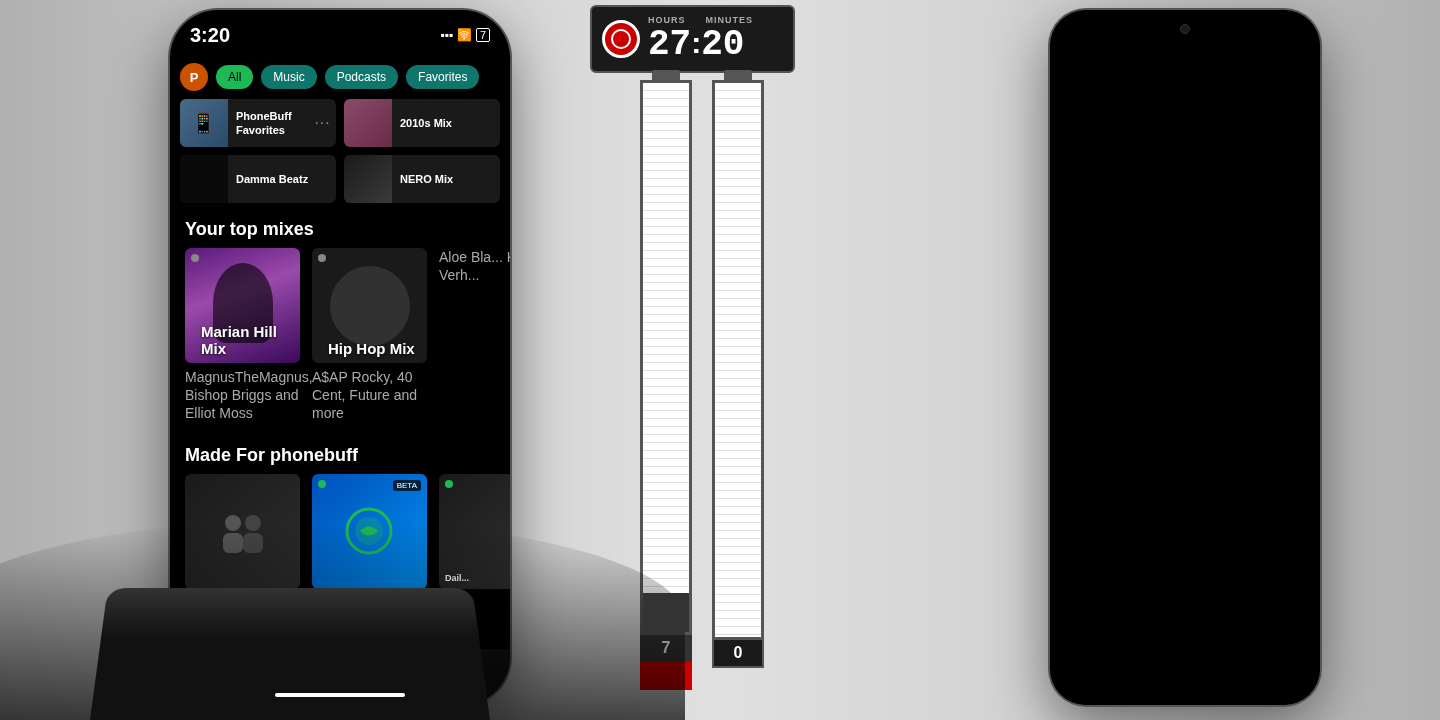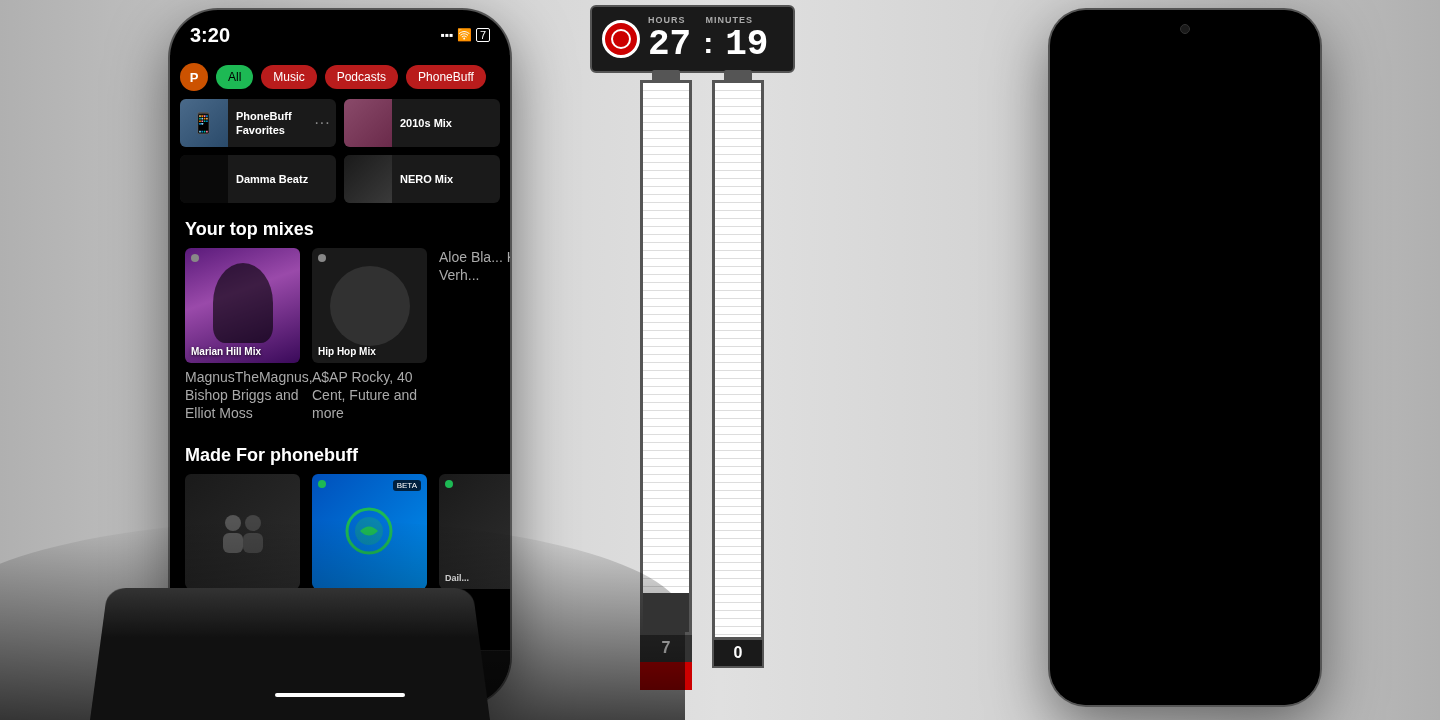--- a/index.html
+++ b/index.html
@@ -136,21 +136,21 @@
       border-radius: 20px;
       font-size: 12px;
       font-weight: 500;
       cursor: pointer;
     }
     .filter-pill.active {
       background: #1db954;
       color: #000;
     }
     .filter-pill.inactive {
-      background: #b91c1c;
+      background: #0f766e;
       color: #fff;
     }
 
     
     .recently-grid {
       padding: 0 10px;
       display: grid;
       grid-template-columns: 1fr 1fr;
       gap: 8px;
       margin-bottom: 8px;
@@ -214,24 +214,24 @@
       height: 115px;
       border-radius: 6px;
       overflow: hidden;
       position: relative;
       margin-bottom: 5px;
     }
 
     .mix-label {
       position: absolute;
       bottom: 6px;
-      left: 6px;
+      left: 16px;
       right: 6px;
       color: #fff;
-      font-size: 10px;
+      font-size: 15px;
       font-weight: 700;
       text-shadow: 0 1px 3px rgba(0,0,0,0.8);
     }
 
     .mix-dot {
       position: absolute;
       top: 6px;
       left: 6px;
       width: 8px;
       height: 8px;
@@ -412,21 +412,21 @@
       color: #aaa;
       font-size: 9px;
       font-weight: 600;
       letter-spacing: 1px;
       margin-bottom: 2px;
     }
 
     .timer-digits {
       display: flex;
       align-items: center;
-      gap: 12px;
+      gap: 0;
     }
 
     .timer-num {
       font-size: 36px;
       font-weight: 900;
       color: #fff;
       font-family: 'Courier New', monospace;
       line-height: 1;
     }
 
@@ -695,21 +695,21 @@
       </div>
     </div>
 
     <div class="app-content">
 
       <div class="filter-bar">
         <div class="avatar-circle">P</div>
         <div class="filter-pill active">All</div>
         <div class="filter-pill inactive">Music</div>
         <div class="filter-pill inactive">Podcasts</div>
-        <div class="filter-pill inactive">PhoneBuff</div>
+        <div class="filter-pill inactive">Favorites</div>
       </div>
 
       <div class="recently-grid">
 
         <div class="recently-item">
           <div class="recently-thumb">
             <div class="thumb-phonebuff">📱</div>
           </div>
           <span class="recently-title">PhoneBuff Favorites</span>
           <span class="recently-dots">···</span>
@@ -832,21 +832,21 @@
     <div class="timer-icon-inner"></div>
   </div>
   <div class="timer-time-block">
     <div class="timer-labels">
       <span>HOURS</span>
       <span>MINUTES</span>
     </div>
     <div class="timer-digits">
       <span class="timer-num">27</span>
       <span class="timer-colon">:</span>
-      <span class="timer-num">19</span>
+      <span class="timer-num">20</span>
     </div>
   </div>
 </div>
 
 <div class="battery-columns">
 
   <div class="battery-col">
     <div class="battery-tip"></div>
     <div class="battery-body">
       <div class="battery-lines"></div>

